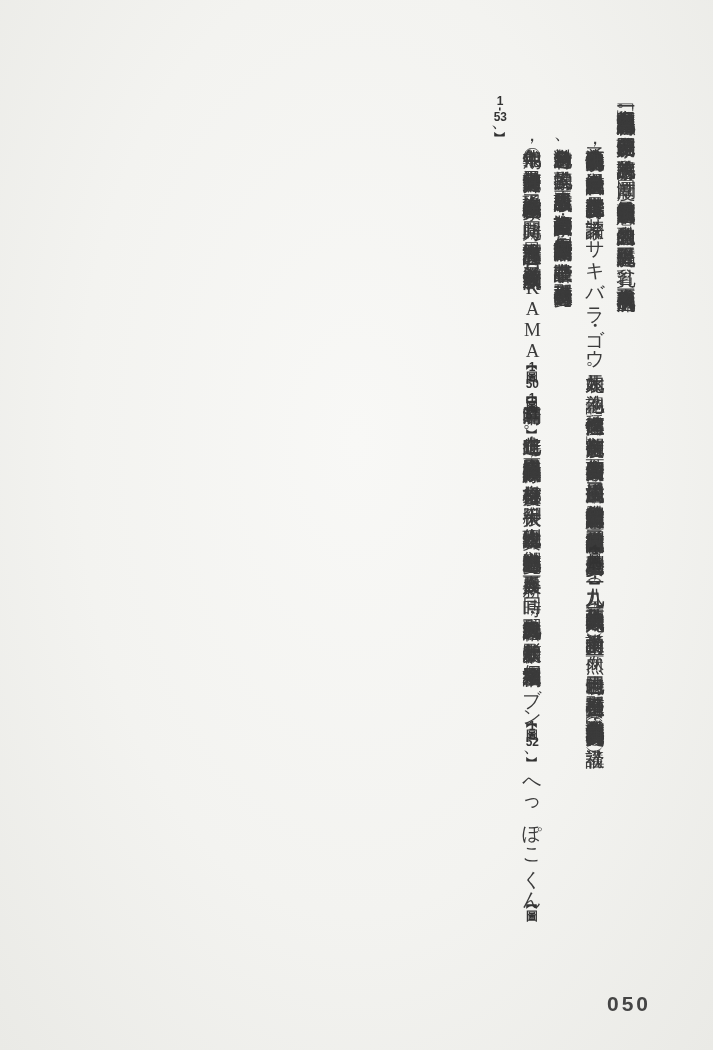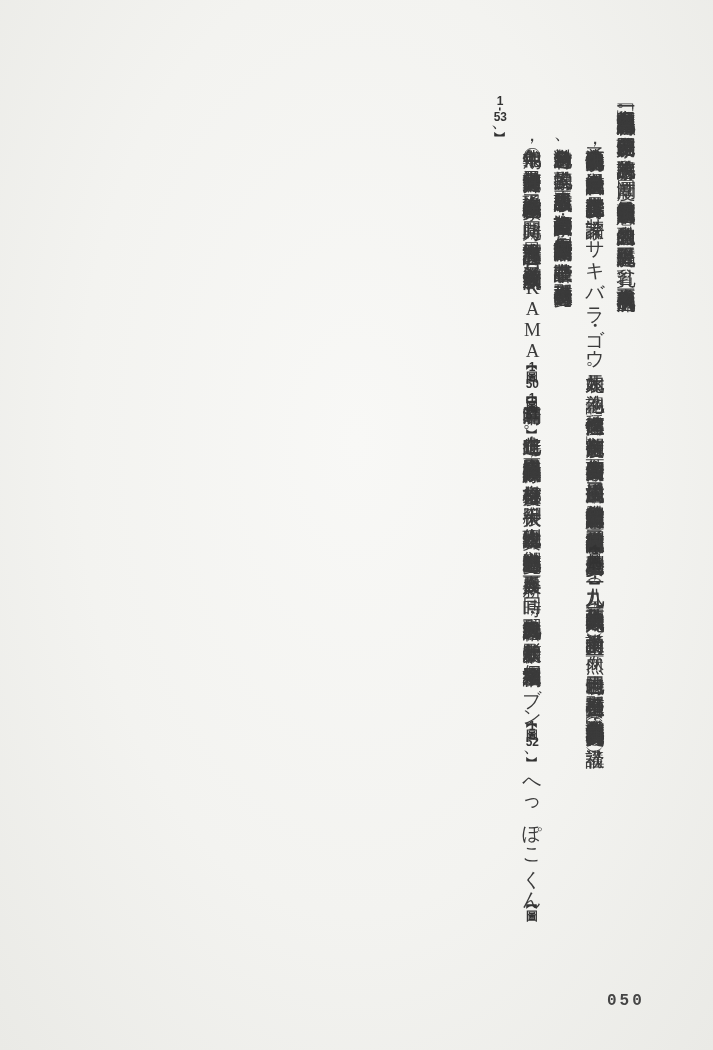--- a/index.html
+++ b/index.html
@@ -49,23 +49,23 @@
     -webkit-text-combine: horizontal;
   }
   .latin {
     text-orientation: upright;
     letter-spacing: 0;
   }
   .page-number {
     position: absolute;
     left: 607px;
     top: 992px;
-    font-family: Liberation Mono, monospace;
+    font-family: Liberation Sans, sans-serif;
     font-weight: bold;
-    font-size: 16px;
+    font-size: 21px;
     letter-spacing: 3px;
     color: #454545;
   }
 </style>
 </head>
 <body>
 
 <div class="page">
   <div class="text-block">
       <p class="para">存在於一個載體上的「角色」和「乳房」終於開始融合。眾多的作家們開始發現，應該將乳房的大小、圓潤度、柔軟度等控制在最適合二次元角色的狀態，融入身體的曲線。這點不僅限於巨乳、貧乳，更成為爾後所有乳房表現的主流。</p>

